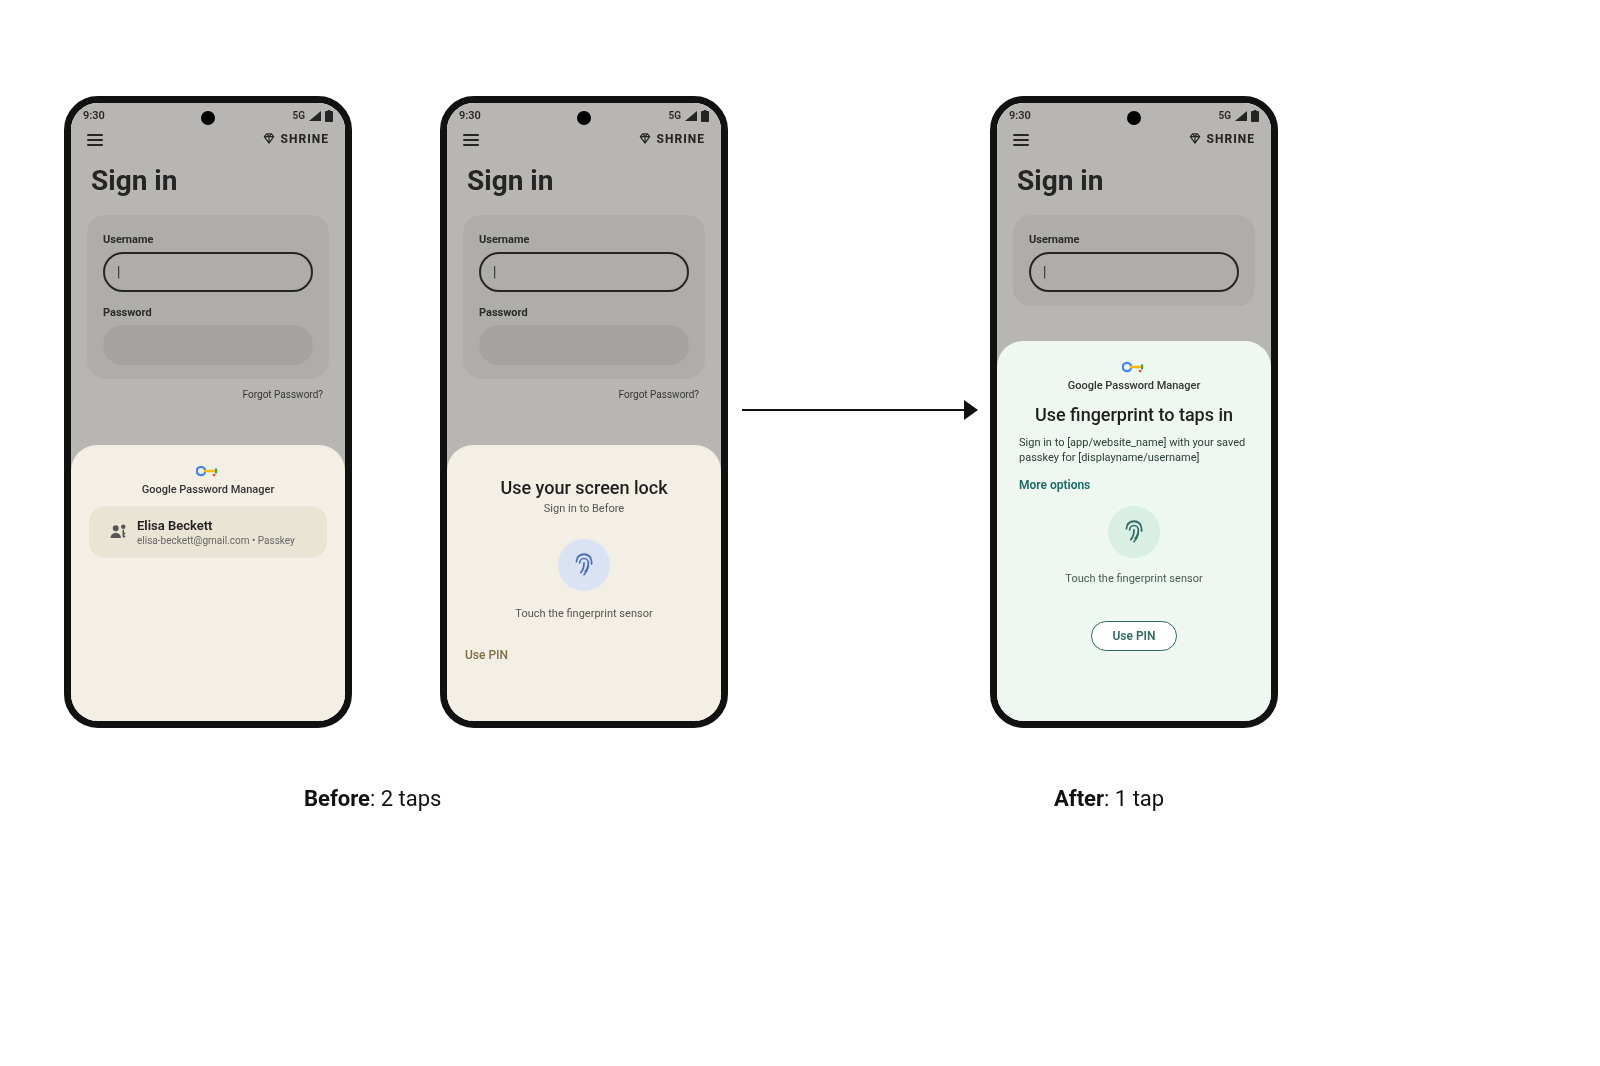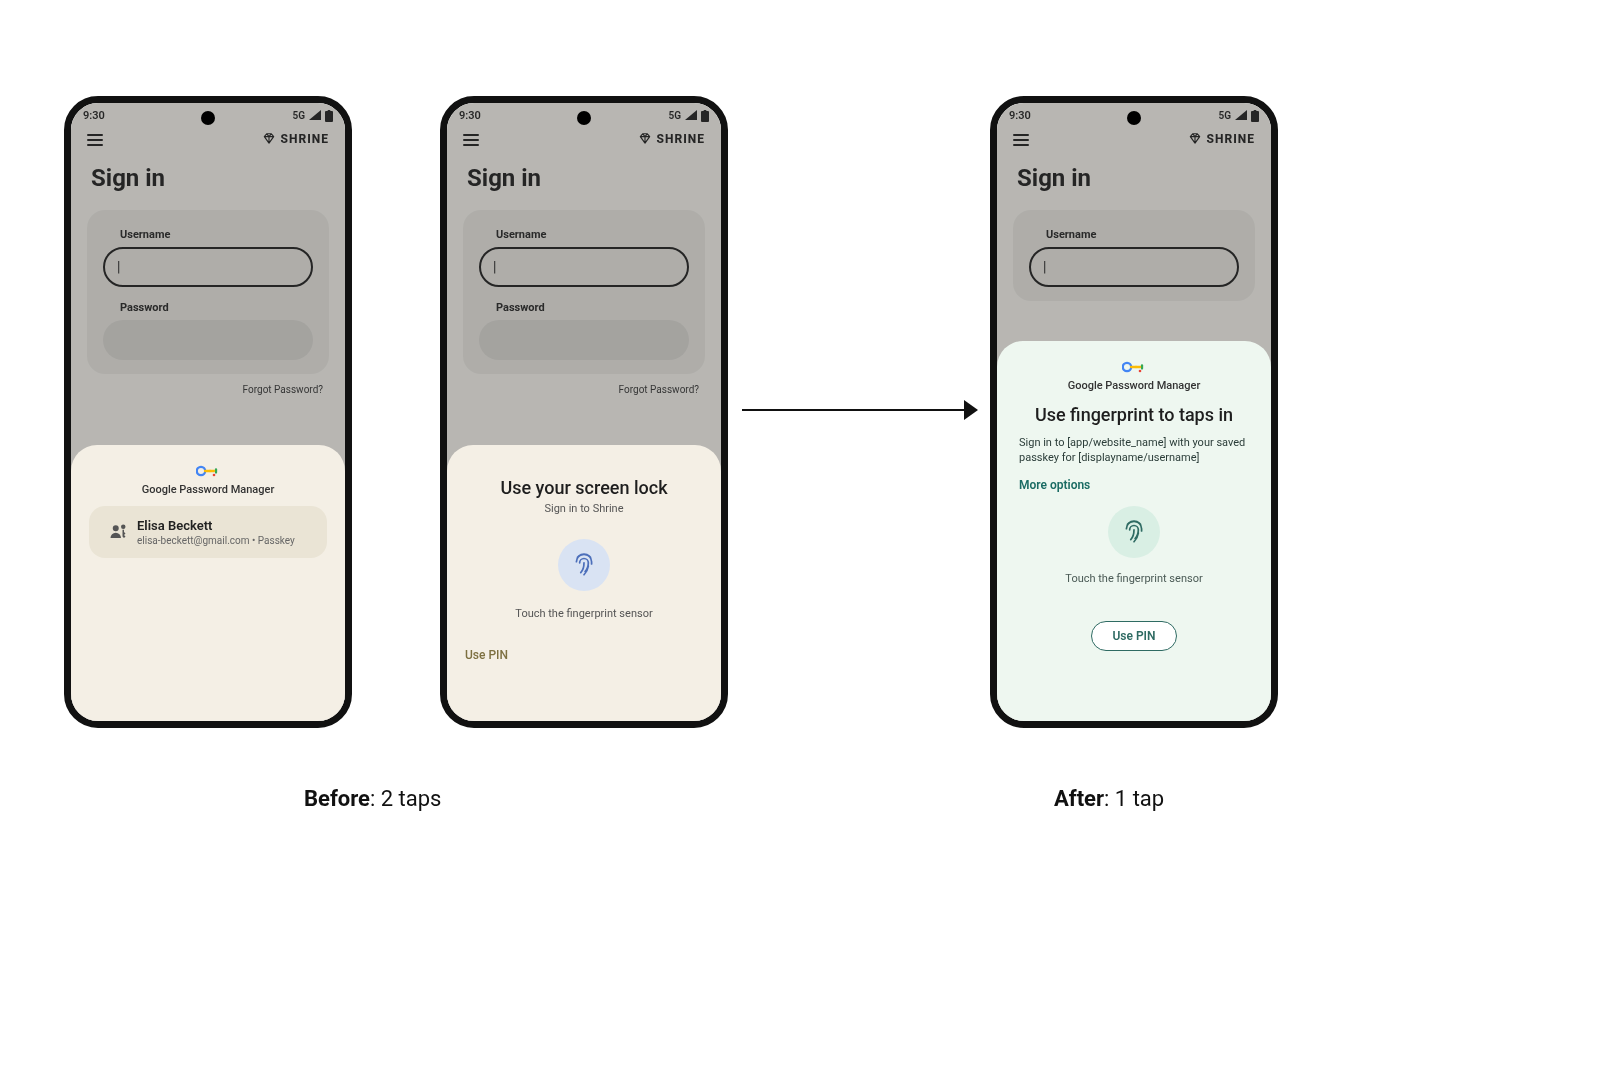--- a/index.html
+++ b/index.html
@@ -21,29 +21,29 @@
   .stage{position:relative;width:100%;height:100%}
   .phone{position:absolute;width:var(--phone-w);height:var(--phone-h);border:7px solid var(--bezel);border-radius:34px;overflow:hidden;background:#fff}
   .phone1{left:64px;top:96px}
   .phone2{left:440px;top:96px}
   .phone3{left:990px;top:96px}
 
   
   .app{position:absolute;inset:0;background:#f3f1eb}
   .dim{position:absolute;inset:0;background:rgba(60,60,60,.32)}
   .status{display:flex;align-items:center;justify-content:space-between;padding:6px 12px 4px 12px;color:#1b1b1b;font-size:11px;font-weight:600}
-  .status .right{display:flex;align-items:flex-start;gap:4px;font-size:10px}
+  .status .right{display:flex;align-items:center;gap:4px;font-size:10px}
   .camera{position:absolute;left:50%;top:8px;width:14px;height:14px;background:#000;border-radius:50%;transform:translateX(-50%);z-index:5}
   .appbar{display:flex;align-items:flex-end;justify-content:space-between;padding:6px 16px 8px 16px}
   .hamb{display:flex;flex-direction:column;gap:3px}
   .hamb span{display:block;width:16px;height:2px;background:#1b1b1b;border-radius:1px}
   .brand{display:flex;align-items:center;gap:5px;font-weight:800;letter-spacing:1px;font-size:12px;color:#1b1b1b}
-  .heading{font-size:24px;font-weight:700;color:#1b1b1b;padding:10px 20px 18px 20px}
+  .heading{font-size:28px;font-weight:700;color:#1b1b1b;padding:10px 20px 18px 20px}
   .card{margin:0 16px;background:#e6e4de;border-radius:18px;padding:18px 16px 14px 16px}
-  .lbl{font-size:11px;font-weight:700;color:#222;margin:0 0 6px 17px}
+  .lbl{font-size:11px;font-weight:700;color:#222;margin:0 0 6px 0}
   .tf{height:40px;border:2px solid #1b1b1b;border-radius:22px;background:transparent;display:flex;align-items:center;padding:0 12px;font-size:14px;color:#1b1b1b}
   .tf2{height:40px;border-radius:22px;background:#d6d4cf;margin-top:6px}
   .forgot{text-align:right;font-size:10px;color:#333;padding:10px 22px 0 0}
   .navbar{position:absolute;left:50%;bottom:6px;width:86px;height:4px;background:#222;border-radius:3px;transform:translateX(-50%)}
 
   
   .sheet{position:absolute;left:0;right:0;bottom:0;border-top-left-radius:26px;border-top-right-radius:26px;padding:18px 18px 16px 18px;z-index:10}
   .cream{background:var(--sheet-cream)}
   .greenbg{background:var(--sheet-green);height:380px}
 
@@ -197,21 +197,21 @@
         <div class="lbl">Username</div>
         <div class="tf">|</div>
         <div class="lbl" style="margin-top:14px">Password</div>
         <div class="tf2"></div>
       </div>
       <div class="forgot">Forgot Password?</div>
     </div>
     <div class="dim"></div>
     <div class="sheet cream" style="height:276px">
       <div class="sheet-title-lg">Use your screen lock</div>
-      <div class="sub-center">Sign in to Shrine</div>
+      <div class="sub-center">Sign in to Before</div>
       <div class="fp-circle fp-blue">
         <svg width="26" height="26" viewBox="0 0 24 24">
             <path fill="none" stroke="#4c6fba" stroke-width="1.6" stroke-linecap="round" d="M6 5a8 8 0 0 1 12 0M5 9a7 7 0 0 1 14 0v2M8 10a4 4 0 0 1 8 0c0 3-1 6-3 8M12 10c0 4-1 7-3 9M16 13c-.5 3-2 6-4 8"></path>
           </svg>
       </div>
       <div class="fp-cap">Touch the fingerprint sensor</div>
       <div class="usepin">Use PIN</div>
     </div>
     <div class="navbar"></div>
   </div>

